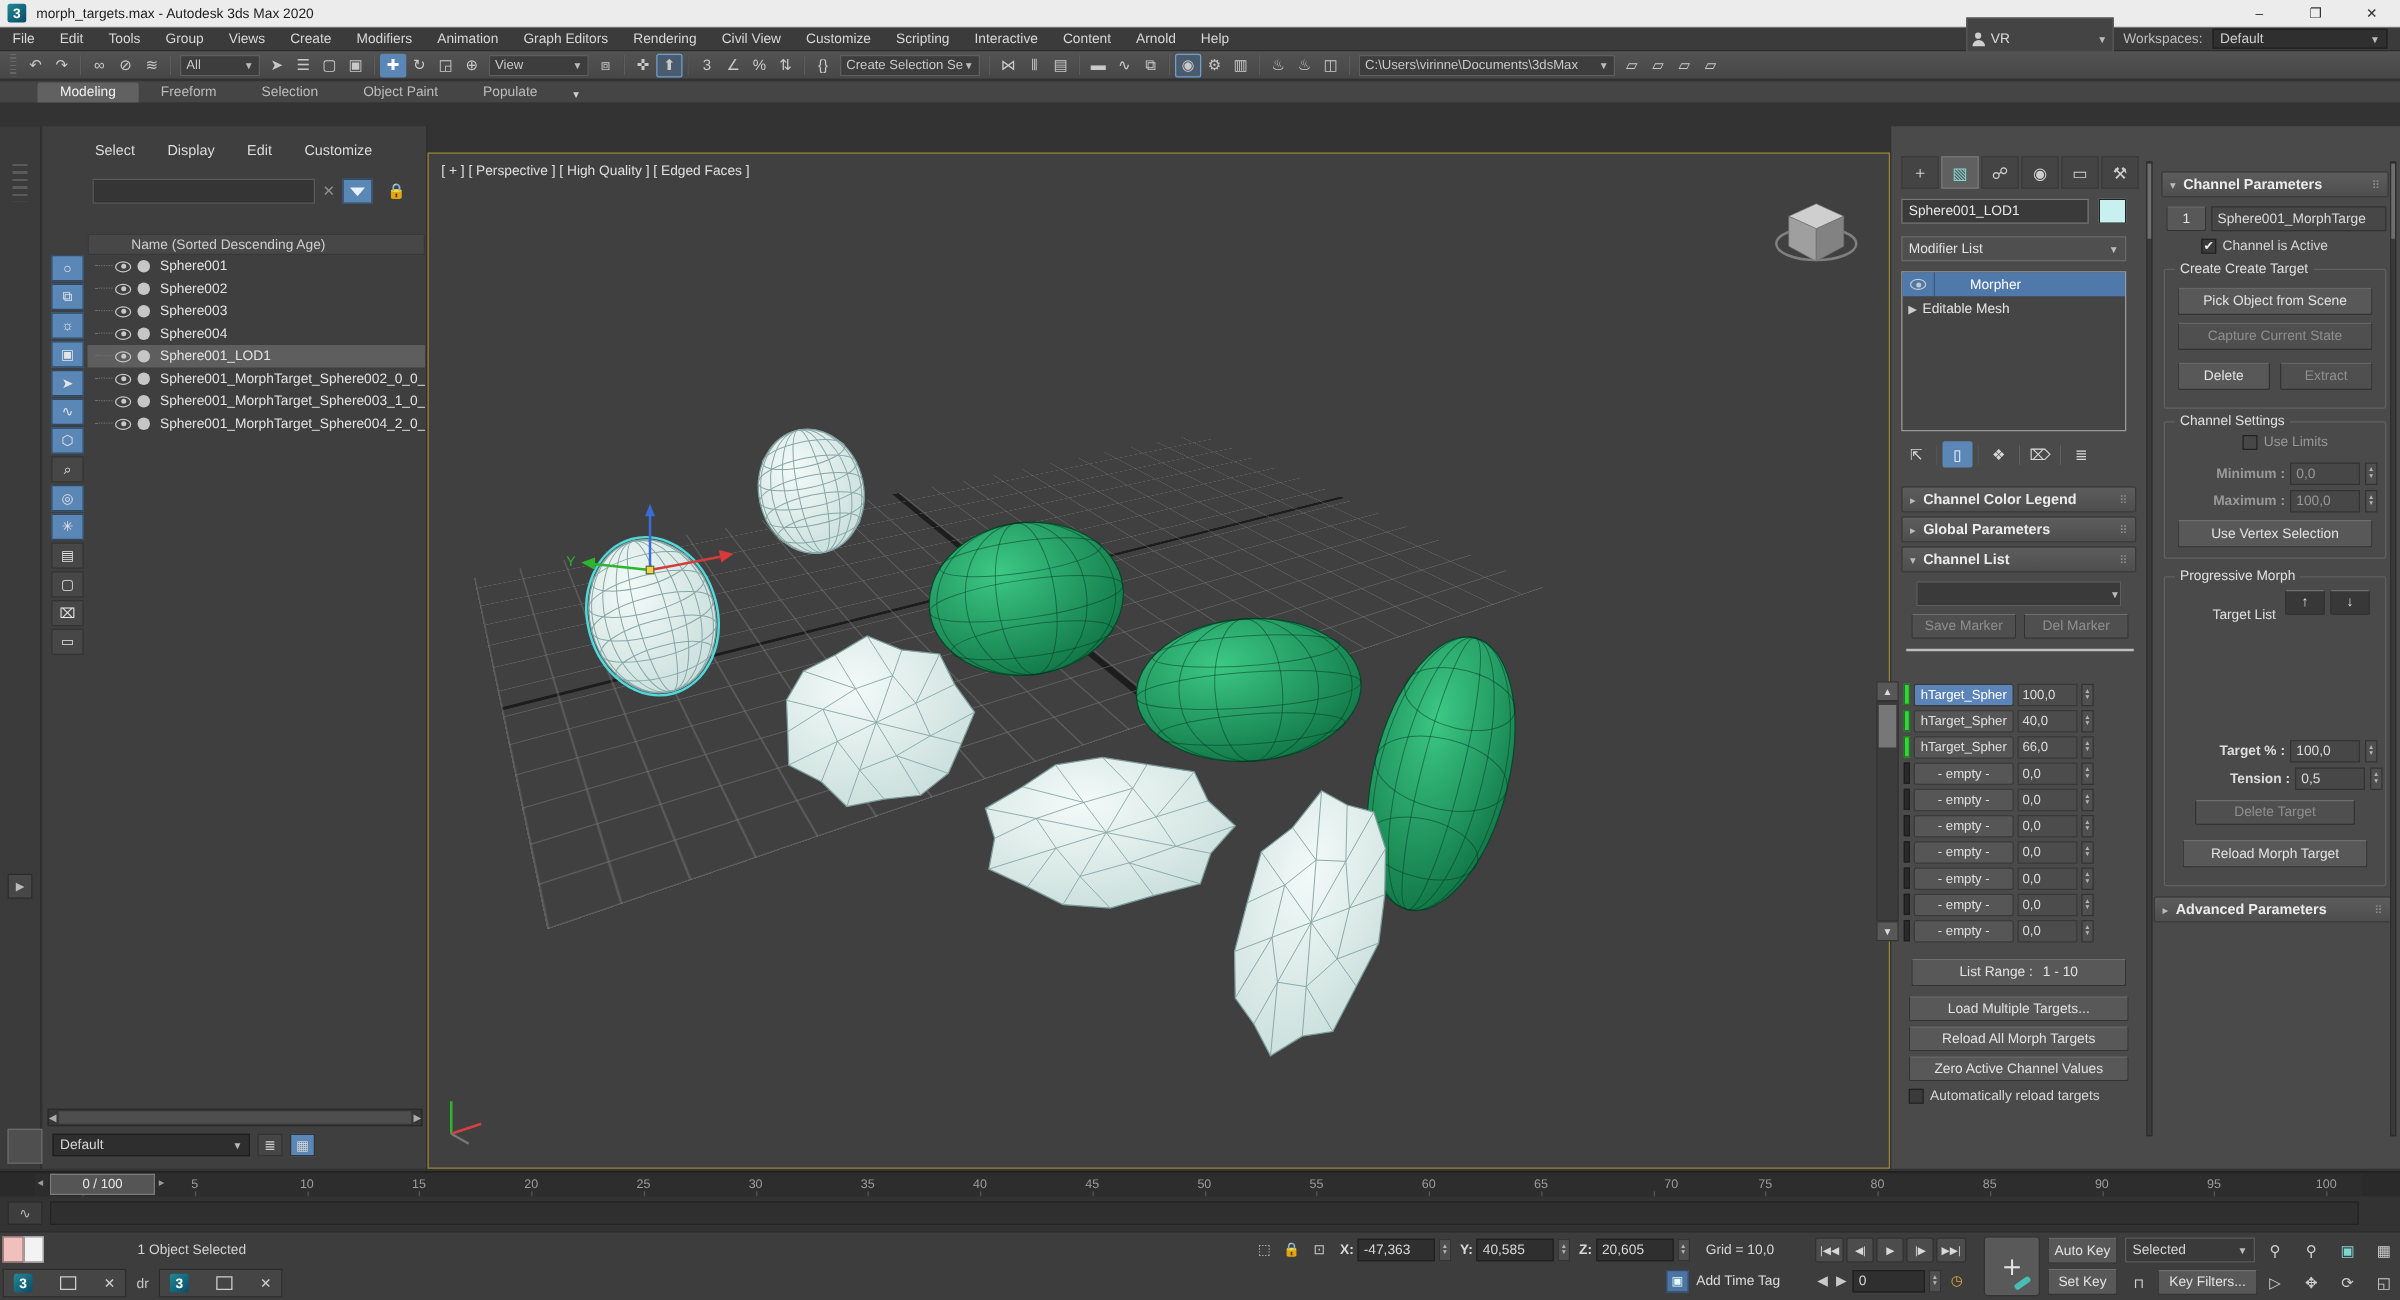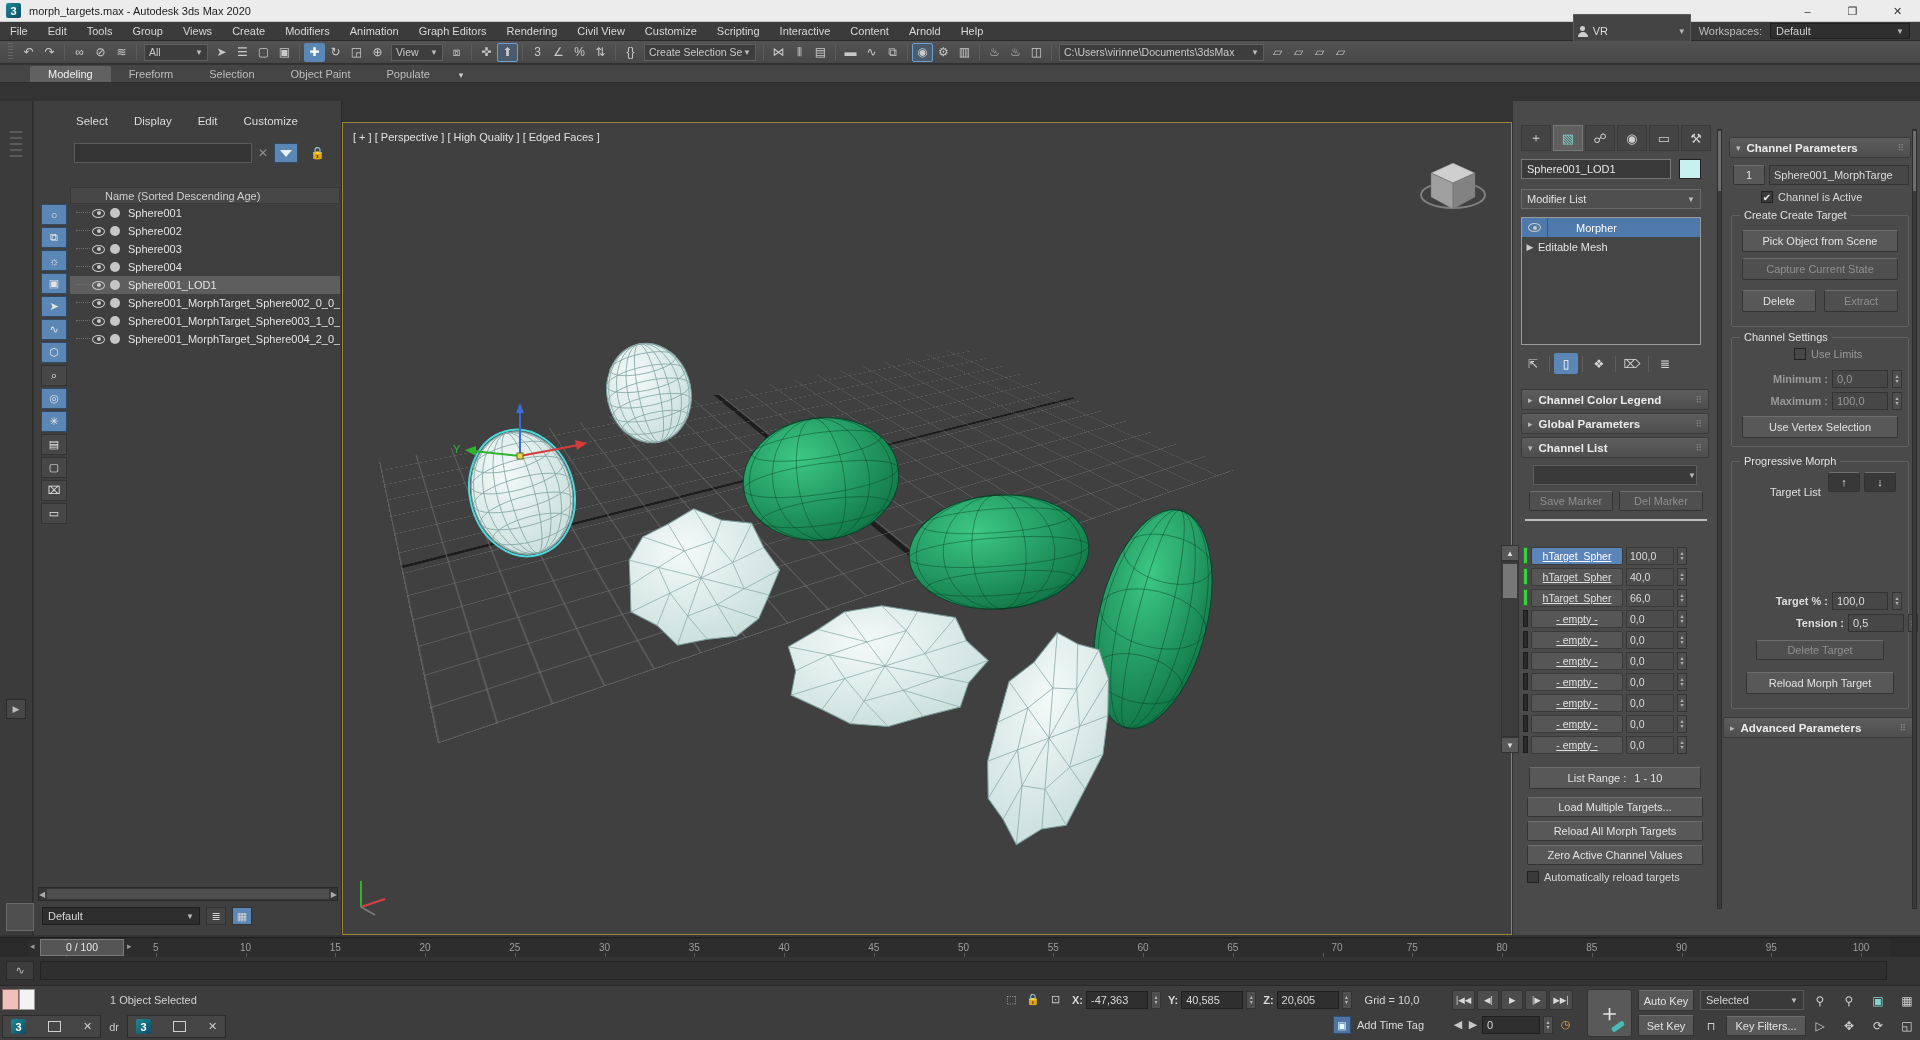--- a/index.html
+++ b/index.html
@@ -116,21 +116,21 @@
   .fld { background:#474747; border:1px solid #333; color:#dcdcdc; display:flex; align-items:center; padding:0 4px; }
   .fld.dis { color:#989898; }
   .sp { display:inline-flex; flex-direction:column; justify-content:center; font-size:6px; line-height:5px; color:#b5b5b5; width:10px; align-items:center; background:#4f4f4f; border:1px solid #333; height:18px; }
   .chk { width:12px; height:12px; background:#3a3a3a; border:1px solid #222; display:inline-flex; align-items:center; justify-content:center; color:#eee; font-size:10px; flex:none; }
   .chk.dis { background:#474747; }
 
   .chlist { position:absolute; left:10px; top:444px; width:188px; }
   .chrow { display:flex; align-items:center; gap:3px; height:21px; }
   .chmark { width:5px; height:17px; background:#2a2a2a; border:1px solid #1d1d1d; flex:none; }
   .chmark.g { background:#39d13d; border-color:#1c7a1e; }
-  .chname { width:92px; height:18px; background:#565656; border:1px solid #3a3a3a; border-radius:2px; color:#e0e0e0; display:flex; align-items:center; justify-content:center; white-space:nowrap; overflow:hidden; font-size:10.5px;text-decoration:underline; }
+  .chname { width:80px; height:18px; background:#565656; border:1px solid #3a3a3a; border-radius:2px; color:#e0e0e0; display:flex; align-items:center; justify-content:center; white-space:nowrap; overflow:hidden; font-size:10.5px; }
   .chname.sel { background:#5b84b8; color:#fff; }
   .chval { width:48px; height:18px; background:#4c4c4c; border:1px solid #383838; color:#dcdcdc; display:flex; align-items:center; padding:0 3px; font-size:10.5px; }
   .chscroll { position:absolute; left:-22px; top:0; width:18px; height:210px; }
   .chscroll .sbtn { width:18px; height:16px; background:#585858; border:1px solid #333; color:#ddd; text-align:center; font-size:8px; line-height:15px; }
   .chscroll .strack { width:18px; height:176px; background:#3c3c3c; border:1px solid #333; }
   .chscroll .sthumb { width:14px; height:34px; margin:2px 1px; background:#777; }
 
   .grp { position:absolute; border:1px solid #616161; border-radius:2px; }
   .grp .legend { position:absolute; left:8px; top:-7px; background:#4a4a4a; padding:0 4px; color:#e0e0e0; font-size:11px; }
   .lblrow { display:flex; align-items:center; justify-content:flex-end; gap:4px; }
@@ -249,21 +249,21 @@
         </div>
         <div class="tico">➤</div>
         <div class="tico">☰</div>
         <div class="tico">▢</div>
         <div class="tico">▣</div>
         <div class="tsep"></div>
         <div class="tico act">✚</div>
         <div class="tico">↻</div>
         <div class="tico">◲</div>
         <div class="tico">⊕</div>
-        <div class="tdd" style="width: 52px;">
+        <div class="tdd" style="width: 80px;">
           <span class="lab">View</span>
           <span class="ddarrow">▼</span>
         </div>
         <div class="tico">⧈</div>
         <div class="tsep"></div>
         <div class="tico">✜</div>
         <div class="tico outl">⬆</div>
         <div class="tsep"></div>
         <div class="tico">3</div>
         <div class="tico">∠</div>
@@ -843,21 +843,21 @@
       <div class="abs btn" style="left:96px;top:10px;width:32px;height:20px;background:#383838;">↑</div>
       <div class="abs btn" style="left:132px;top:10px;width:32px;height:20px;background:#383838;">↓</div>
       <div class="abs lblrow" style="left:4px;top:130px;width:166px;">
         <span class="l">Target % :</span>
         <span class="fld" style="width:56px;height:18px;">100,0</span>
         <span class="sp">
             <span>▴</span>
             <span>▾</span>
           </span>
       </div>
-      <div class="abs lblrow" style="left:20px;top:152px;width:166px;text-align:center;">
+      <div class="abs lblrow" style="left:8px;top:152px;width:166px;text-align:center;">
         <span class="l">Tension :</span>
         <span class="fld" style="width:56px;height:18px;">0,5</span>
         <span class="sp">
             <span>▴</span>
             <span>▾</span>
           </span>
       </div>
       <div class="abs btn dis" style="left:24px;top:178px;width:128px;height:20px;">Delete Target</div>
       <div class="abs btn" style="left:14px;top:210px;width:148px;height:22px;">Reload Morph Target</div>
     </div>

